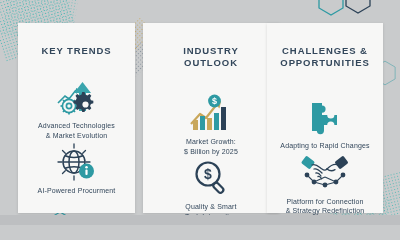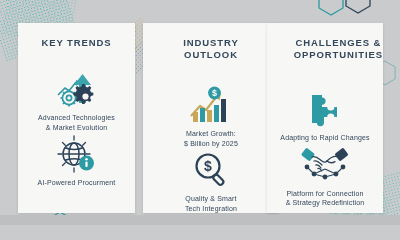--- a/index.html
+++ b/index.html
@@ -56,30 +56,30 @@
   
   .card{
     position:absolute;top:23px;height:190px;
     background:#f7f7f6;
     box-shadow:0 1px 3px rgba(0,0,0,.13);
     display:flex;flex-direction:column;align-items:center;
     padding-top:14px;box-sizing:border-box;
   }
   #card-1{left:18px;width:117px;}
   #card-2{left:143px;width:136px;}
-  #card-3{left:267px;width:116px;align-items:flex-end;}
+  #card-3{left:267px;width:116px;}
 
   .card-title{
     color:#33475b;
     font-size:9.5px;
     font-weight:bold;
     letter-spacing:.9px;
     text-align:center;
     line-height:12px;
-    margin:0 0 4px 0;
+    margin:8px 0 4px 0;
     white-space:pre-line;
   }
   .block{
     display:flex;flex-direction:column;align-items:center;
     width:100%;
   }
   .icon-wrap{
     display:flex;align-items:center;justify-content:center;
     height:44px;
   }

